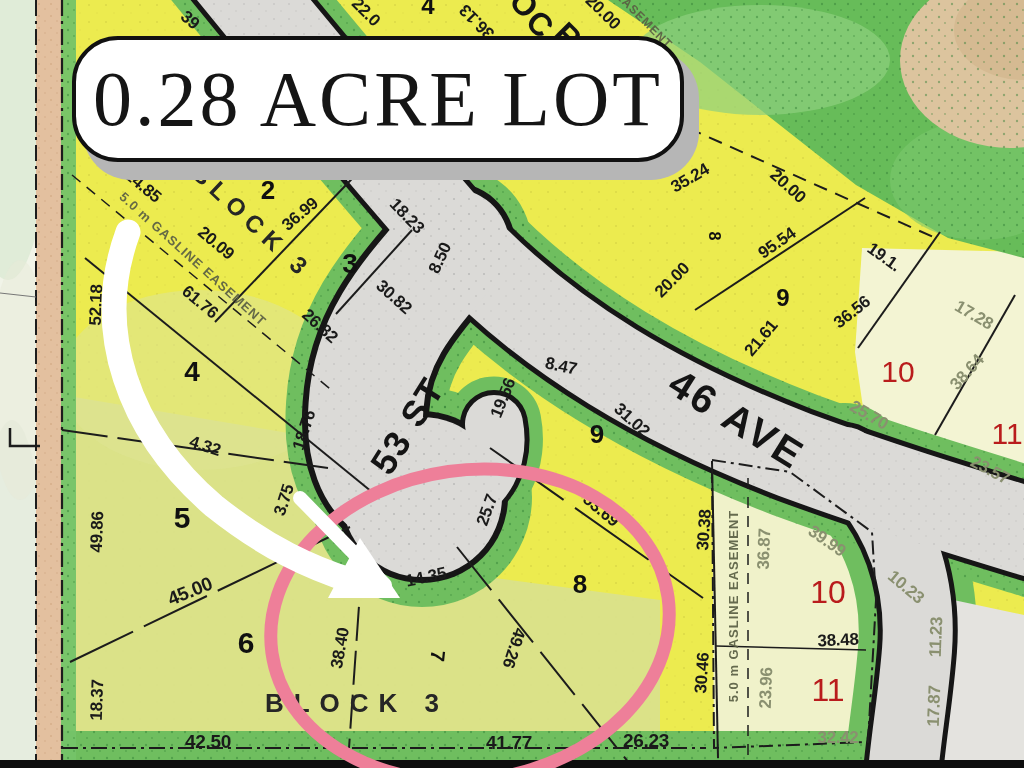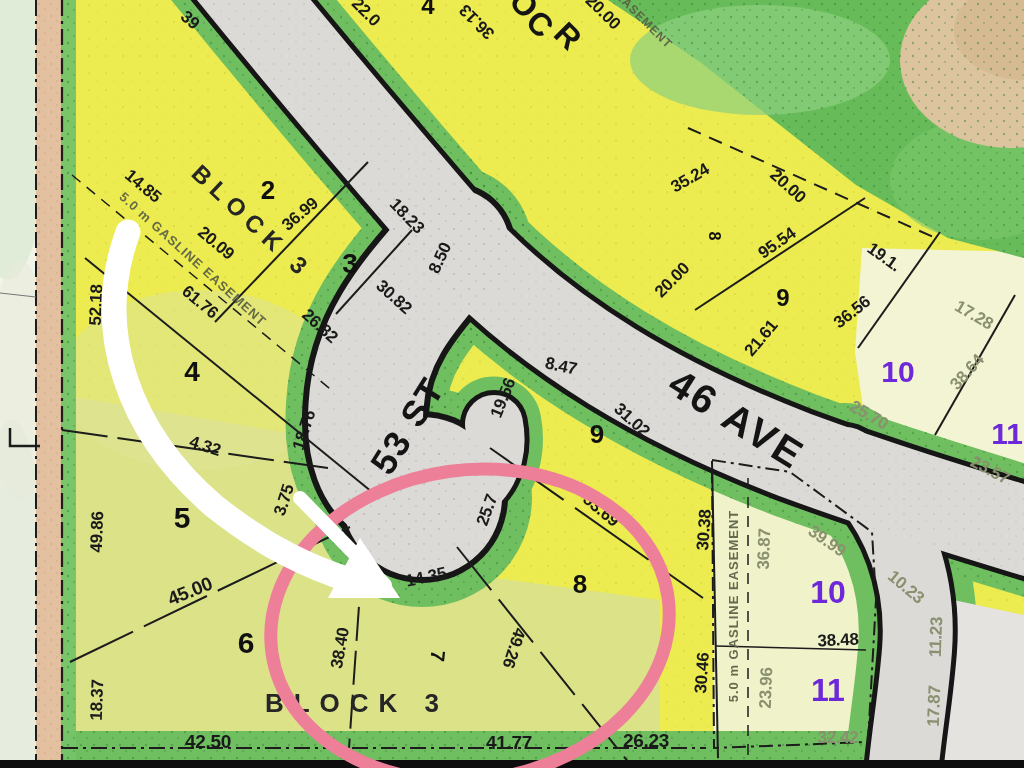--- a/index.html
+++ b/index.html
@@ -3,21 +3,21 @@
 <meta charset="utf-8">
 <style>
   html,body{margin:0;padding:0;width:1024px;height:768px;overflow:hidden;background:#fff;}
   #stage{position:relative;width:1024px;height:768px;font-family:"Liberation Sans",sans-serif;}
   #stage svg{position:absolute;left:0;top:0;}
   #labels{position:absolute;left:0;top:0;width:1024px;height:768px;z-index:3;pointer-events:none;}
   .lbl{position:absolute;white-space:nowrap;transform-origin:center;line-height:1;}
   .dim{font-weight:700;font-size:17px;color:var(--c-ink,#1a1a1a);letter-spacing:-0.3px;}
   .dim.muted{color:var(--c-muted_label,#8a9070);}
   .lot{font-weight:700;color:#101010;}
-  .lot.light{font-weight:700;color:#6d28d9;}
+  .lot.light{font-weight:400;color:#b91c1c;}
   .street{font-weight:700;color:#141414;}
   .block{font-weight:600;color:#262626;}
   .easement{font-weight:700;color:#5a5f44;opacity:.92;}
   .frag{font-weight:700;color:#141414;}
   #anno{z-index:4;}
   #mapsvg{z-index:1;}
   .badge{position:absolute;left:72px;top:36px;width:604px;height:118px;z-index:5;
     background:#ffffff;border:4.5px solid #111;border-radius:46px;
     box-shadow:13px 16px 0 2px var(--c-badge_shadow,#b6b6b6);
     display:flex;align-items:center;justify-content:center;}
@@ -221,14 +221,17 @@
 
   <svg id="anno" width="1024" height="768" viewBox="0 0 1024 768">
     <ellipse cx="470" cy="625" rx="200" ry="155" transform="rotate(-8 470 625)" fill="none" style="stroke:var(--c-highlight_pink,#ee7f99)" stroke-width="13"></ellipse>
     <g>
       <path d="M128,232 C 92,330 128,432 214,506 C 268,549 312,568 352,581" fill="none" style="stroke:var(--c-arrow_white,#ffffff)" stroke-width="25" stroke-linecap="round"></path>
       <polygon points="400,598 360,538 328,598" style="fill:var(--c-arrow_white,#ffffff)"></polygon>
       <path d="M300,498 L385,585" fill="none" style="stroke:var(--c-arrow_white,#ffffff)" stroke-width="14" stroke-linecap="round"></path>
     </g>
   </svg>
 
+  <div class="badge">
+    <span>0.28 ACRE LOT</span>
+  </div>
 
 </div>
 
 </body></html>

